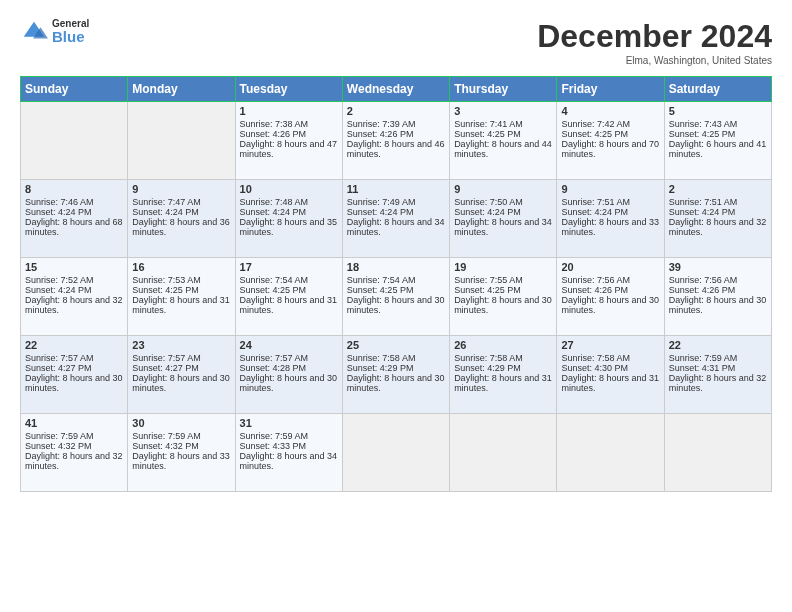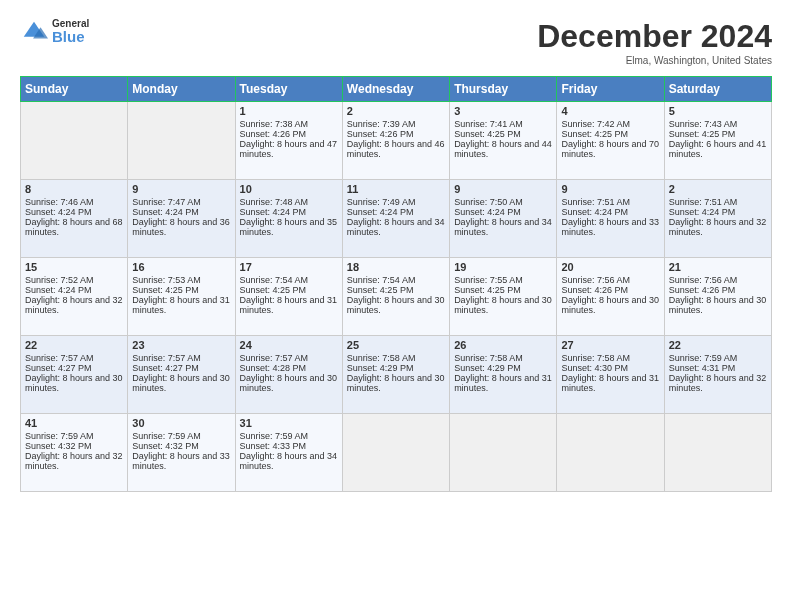--- a/index.html
+++ b/index.html
@@ -148,21 +148,21 @@
           <td><span class="day-num">9</span><span>Sunrise: 7:51 AM</span><br><span>Sunset: 4:24 PM</span><br><span>Daylight: 8 hours and 33 minutes.</span></td>
           <td><span class="day-num">2</span><span>Sunrise: 7:51 AM</span><br><span>Sunset: 4:24 PM</span><br><span>Daylight: 8 hours and 32 minutes.</span></td>
         </tr>
         <tr>
           <td><span class="day-num">15</span><span>Sunrise: 7:52 AM</span><br><span>Sunset: 4:24 PM</span><br><span>Daylight: 8 hours and 32 minutes.</span></td>
           <td><span class="day-num">16</span><span>Sunrise: 7:53 AM</span><br><span>Sunset: 4:25 PM</span><br><span>Daylight: 8 hours and 31 minutes.</span></td>
           <td><span class="day-num">17</span><span>Sunrise: 7:54 AM</span><br><span>Sunset: 4:25 PM</span><br><span>Daylight: 8 hours and 31 minutes.</span></td>
           <td><span class="day-num">18</span><span>Sunrise: 7:54 AM</span><br><span>Sunset: 4:25 PM</span><br><span>Daylight: 8 hours and 30 minutes.</span></td>
           <td><span class="day-num">19</span><span>Sunrise: 7:55 AM</span><br><span>Sunset: 4:25 PM</span><br><span>Daylight: 8 hours and 30 minutes.</span></td>
           <td><span class="day-num">20</span><span>Sunrise: 7:56 AM</span><br><span>Sunset: 4:26 PM</span><br><span>Daylight: 8 hours and 30 minutes.</span></td>
-          <td><span class="day-num">21</span><span>Sunrise: 7:56 AM</span><br><span>Sunset: 4:26 PM</span><br><span>Daylight: 8 hours and 30 minutes.</span></td>
+          <td><span class="day-num">39</span><span>Sunrise: 7:56 AM</span><br><span>Sunset: 4:26 PM</span><br><span>Daylight: 8 hours and 30 minutes.</span></td>
         </tr>
         <tr>
           <td><span class="day-num">22</span><span>Sunrise: 7:57 AM</span><br><span>Sunset: 4:27 PM</span><br><span>Daylight: 8 hours and 30 minutes.</span></td>
           <td><span class="day-num">23</span><span>Sunrise: 7:57 AM</span><br><span>Sunset: 4:27 PM</span><br><span>Daylight: 8 hours and 30 minutes.</span></td>
           <td><span class="day-num">24</span><span>Sunrise: 7:57 AM</span><br><span>Sunset: 4:28 PM</span><br><span>Daylight: 8 hours and 30 minutes.</span></td>
           <td><span class="day-num">25</span><span>Sunrise: 7:58 AM</span><br><span>Sunset: 4:29 PM</span><br><span>Daylight: 8 hours and 30 minutes.</span></td>
           <td><span class="day-num">26</span><span>Sunrise: 7:58 AM</span><br><span>Sunset: 4:29 PM</span><br><span>Daylight: 8 hours and 31 minutes.</span></td>
           <td><span class="day-num">27</span><span>Sunrise: 7:58 AM</span><br><span>Sunset: 4:30 PM</span><br><span>Daylight: 8 hours and 31 minutes.</span></td>
           <td><span class="day-num">22</span><span>Sunrise: 7:59 AM</span><br><span>Sunset: 4:31 PM</span><br><span>Daylight: 8 hours and 32 minutes.</span></td>
         </tr>

